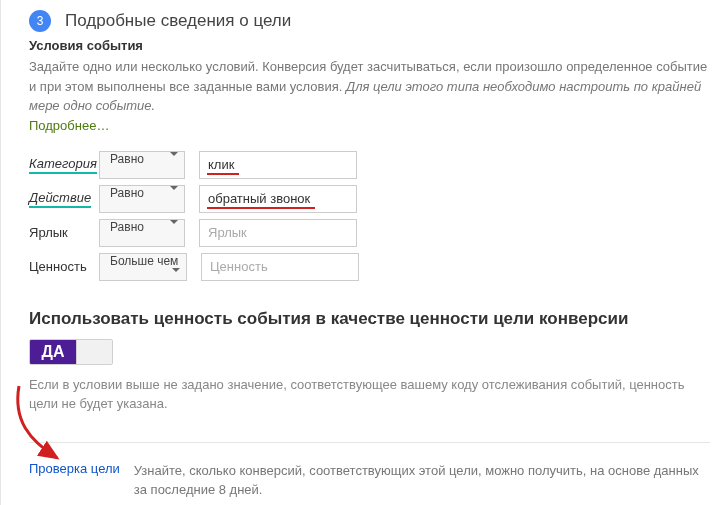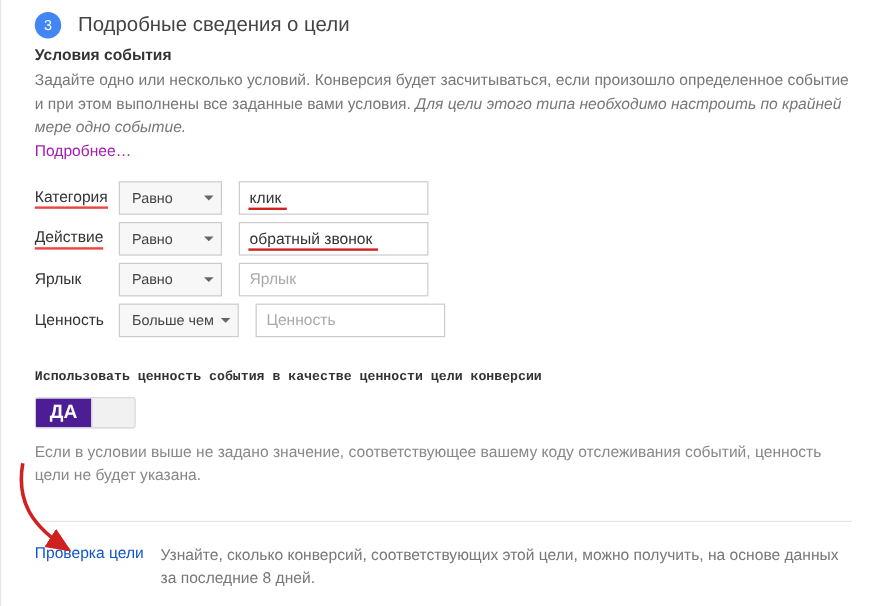--- a/index.html
+++ b/index.html
@@ -49,55 +49,56 @@
     font-size: 13px;
     margin-bottom: 4px;
   }
   .desc {
     color: #777;
     line-height: 1.5;
     margin-bottom: 2px;
   }
   .desc .italic { font-style: italic; }
   .more-link {
-    color: #a21caf;
+    color: #4d7c0f;
     cursor: pointer;
     display: inline-block;
     margin-bottom: 18px;
   }
   .cond-row {
     display: flex;
     align-items: center;
     margin-bottom: 6px;
   }
   .cond-label {
     width: 70px;
     color: #333;
     font-size: 13px;
     position: relative;
   }
   .underline-red {
-    border-bottom: 2px solid #ef4444;
+    border-bottom: 2px solid #14b8a6;
     padding-bottom: 1px;
     display: inline-block;
+    font-style: italic;
   }
   .select-box {
     border: 1px solid #ccc;
     background: #f7f7f7;
     height: 28px;
     display: flex;
-    align-items: center;
+    align-items: flex-start;
     padding: 0 6px 0 10px;
     font-size: 12px;
     color: #444;
     cursor: pointer;
     margin-right: 14px;
   }
   .select-box.narrow { width: 86px; }
-  .select-box.wide { width: 100px; }
+  .select-box.wide { width: 88px; flex-direction: column; }
   .caret {
     width: 0; height: 0;
     border-left: 4px solid transparent;
     border-right: 4px solid transparent;
     border-top: 4px solid #666;
     margin-left: auto;
   }
   .text-input {
     border: 1px solid #ccc;
     height: 28px;
@@ -113,22 +114,21 @@
   .input-underline {
     position: absolute;
     left: 8px;
     bottom: 4px;
     height: 2px;
     background: #d02020;
   }
   .section-gap { margin-top: 28px; }
   .toggle-label {
     font-weight: bold;
-    font-size: 11px;
-    font-family: Liberation Mono, monospace;
+    font-size: 17px;
   }
   .toggle {
     margin-top: 10px;
     width: 84px;
     height: 26px;
     border: 1px solid #d0d0d0;
     display: flex;
     cursor: pointer;
     border-radius: 2px;
     overflow: hidden;

